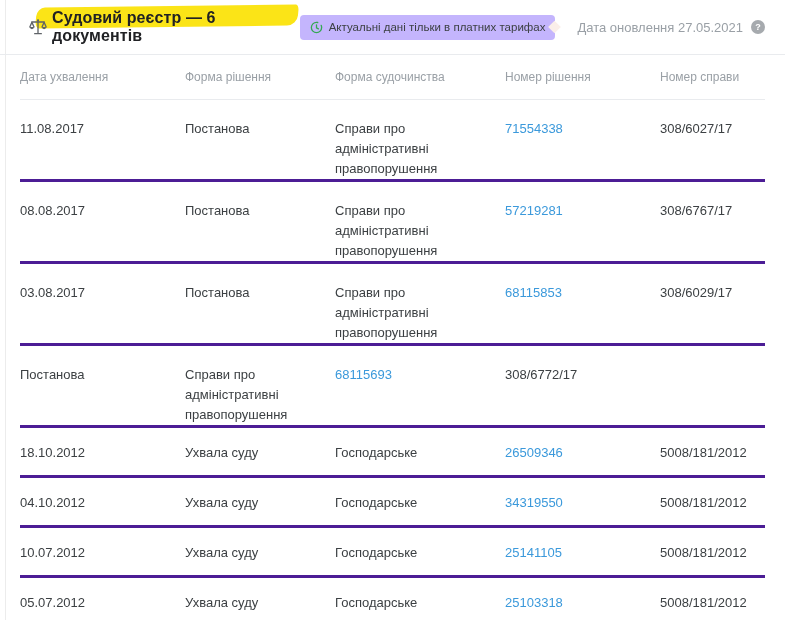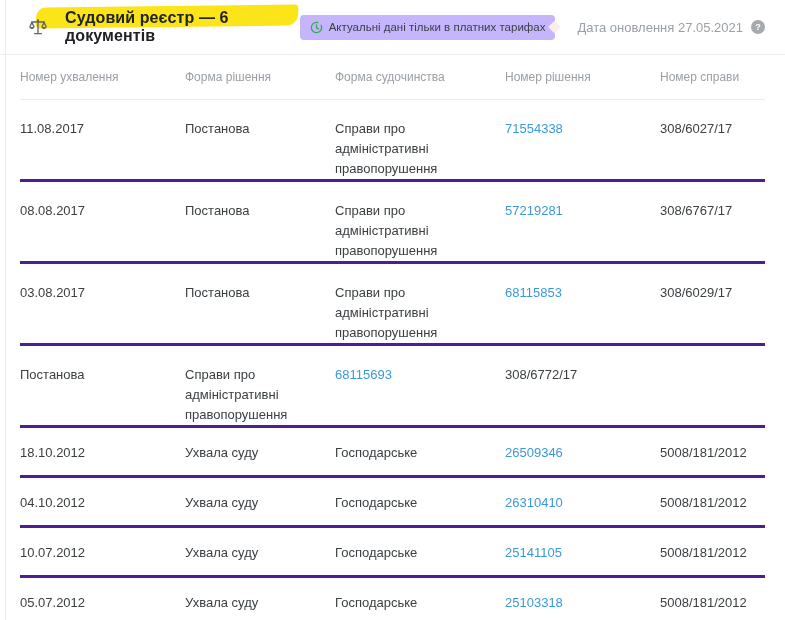--- a/index.html
+++ b/index.html
@@ -18,21 +18,21 @@
 
   
   .header {
     height: 55px;
     display: flex;
     align-items: center;
     padding: 0 20px 0 28px;
     border-bottom: 1px solid #e9ebee;
     position: relative;
   }
-  .title-wrap { display: flex; align-items: center; gap: 17px; position: relative; }
+  .title-wrap { display: flex; align-items: center; gap: 4px; position: relative; }
   .scales-icon { width: 20px; height: 20px; flex: none; position: relative; z-index: 2; }
   .highlight-mark {
     position: absolute;
     left: 8px; top: -3px;
     width: 262px; height: 21px;
     background: #fbe30b;
     transform: rotate(-0.7deg) skewX(-6deg);
     border-radius: 8px 3px 10px 4px / 9px 6px 10px 7px;
     z-index: 1;
     opacity: 0.95;
@@ -134,21 +134,21 @@
   </div>
 
   <div class="updated-wrap">
     <span>Дата оновлення 27.05.2021</span>
     <span class="question-icon">?</span>
   </div>
 </div>
 
 <div class="table">
   <div class="thead">
-    <span class="cell">Номер ухвалення</span>
+    <span class="cell">Дата ухвалення</span>
     <span class="cell">Форма рішення</span>
     <span class="cell">Форма судочинства</span>
     <span class="cell">Номер рішення</span>
     <span class="cell">Номер справи</span>
   </div>
   <div>
   <div class="row tall">
     <span class="cell">11.08.2017</span>
     <span class="cell">Постанова</span>
     <span class="cell">Справи про адміністративні правопорушення</span>
@@ -184,21 +184,21 @@
     <span class="cell">Ухвала суду</span>
     <span class="cell">Господарське</span>
     <span class="cell"><a class="decision-link">26509346</a></span>
     <span class="cell">5008/181/2012</span>
   </div>
 
   <div class="row">
     <span class="cell">04.10.2012</span>
     <span class="cell">Ухвала суду</span>
     <span class="cell">Господарське</span>
-    <span class="cell"><a class="decision-link">26310410</a></span>
+    <span class="cell"><a class="decision-link">34319550</a></span>
     <span class="cell">5008/181/2012</span>
   </div>
 
   <div class="row">
     <span class="cell">10.07.2012</span>
     <span class="cell">Ухвала суду</span>
     <span class="cell">Господарське</span>
     <span class="cell"><a class="decision-link">25141105</a></span>
     <span class="cell">5008/181/2012</span>
   </div>

